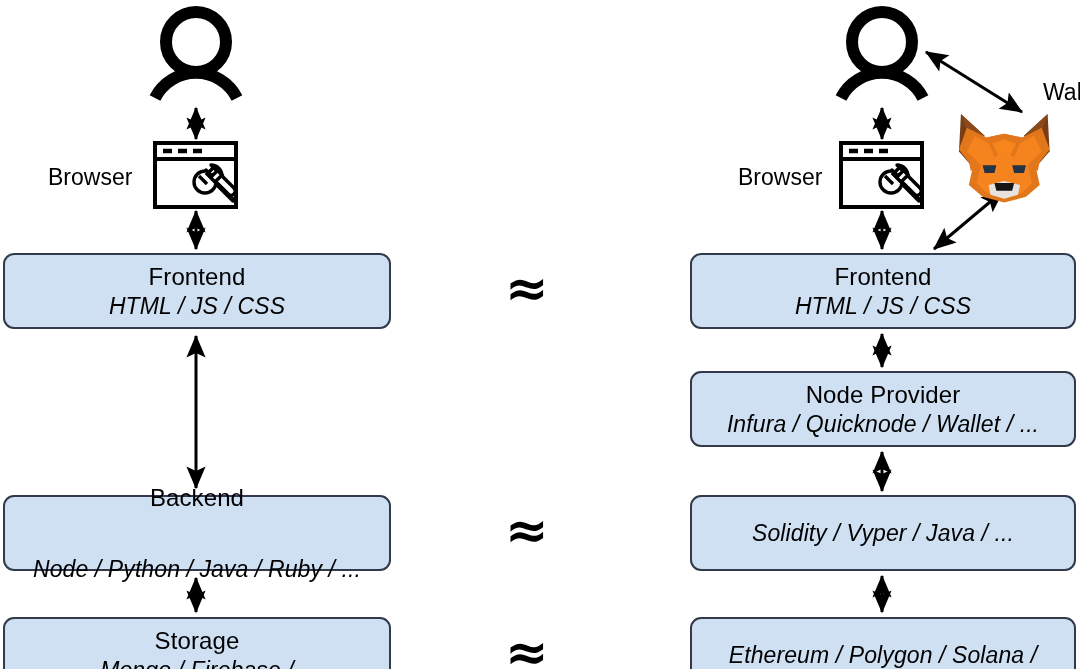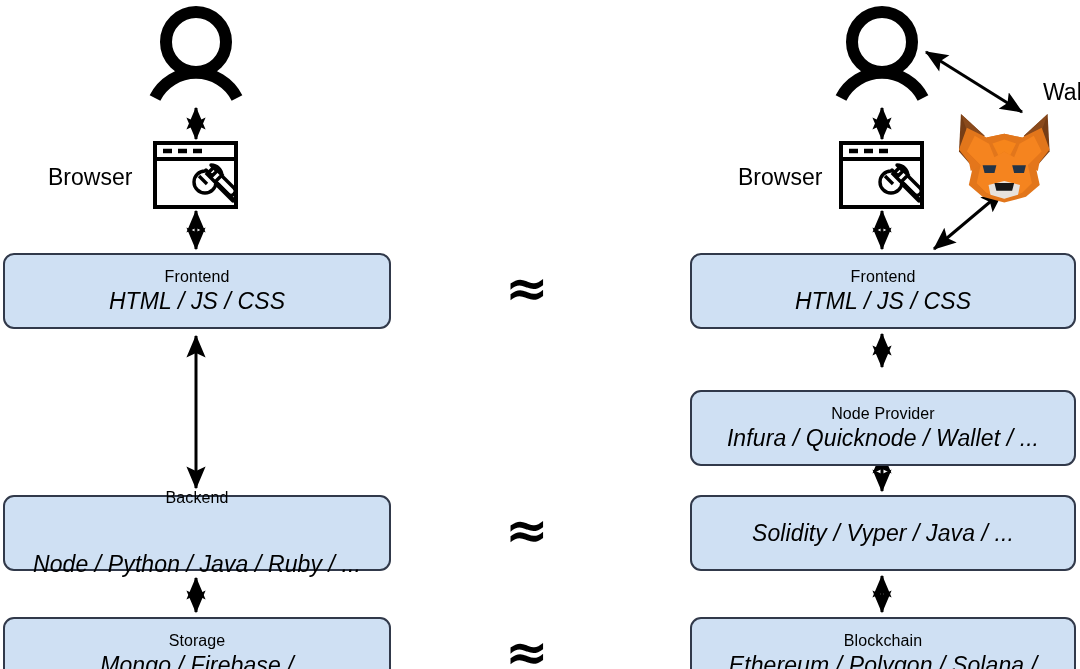--- a/index.html
+++ b/index.html
@@ -31,35 +31,35 @@
     border: 2px solid #31394a;
     border-radius: 11px;
     display: flex;
     flex-direction: column;
     align-items: center;
     justify-content: center;
     text-align: center;
     line-height: 1.22;
   }
   .stack-box .bx-title {
-    font-size: 16px;
+    font-size: 24px;
     letter-spacing: 0.1px;
   }
   .stack-box .bx-sub {
     font-size: 23px;
     letter-spacing: 0.1px;
     font-style: italic;
   }
 
   
   .col-left  { left: 3px;   width: 388px; }
   .col-right { left: 690px; width: 386px; }
 
   .row-frontend { top: 253px; height: 76px; }
-  .row-provider { top: 390px; height: 76px; }
+  .row-provider { top: 371px; height: 76px; }
   .row-logic    { top: 495px; height: 76px; gap: 42px; }
   .row-store    { top: 617px; height: 76px; }
 
   
   .plain-label {
     position: absolute;
     font-size: 23px;
     white-space: nowrap;
   }
   #browser-label-left  { left: 48px;  top: 164px; }
@@ -207,21 +207,20 @@
   <div class="stack-box col-right row-provider">
     <div class="bx-title">Node Provider</div>
     <div class="bx-sub">Infura / Quicknode / Wallet / ...</div>
   </div>
 
   <div class="stack-box col-right row-logic">
     <div class="bx-sub">Solidity / Vyper / Java / ...</div>
   </div>
 
   <div class="stack-box col-right row-store">
-    <div class="bx-title">Blockchain</div>
     <div class="bx-sub">Ethereum / Polygon / Solana /</div>
   </div>
 
   <div class="plain-label" id="browser-label-left">Browser</div>
 
   <div class="plain-label" id="browser-label-right">Browser</div>
 
   <div class="plain-label" id="wallet-label">Wallet</div>
 
   <div class="approx" id="approx-1">≈</div>

